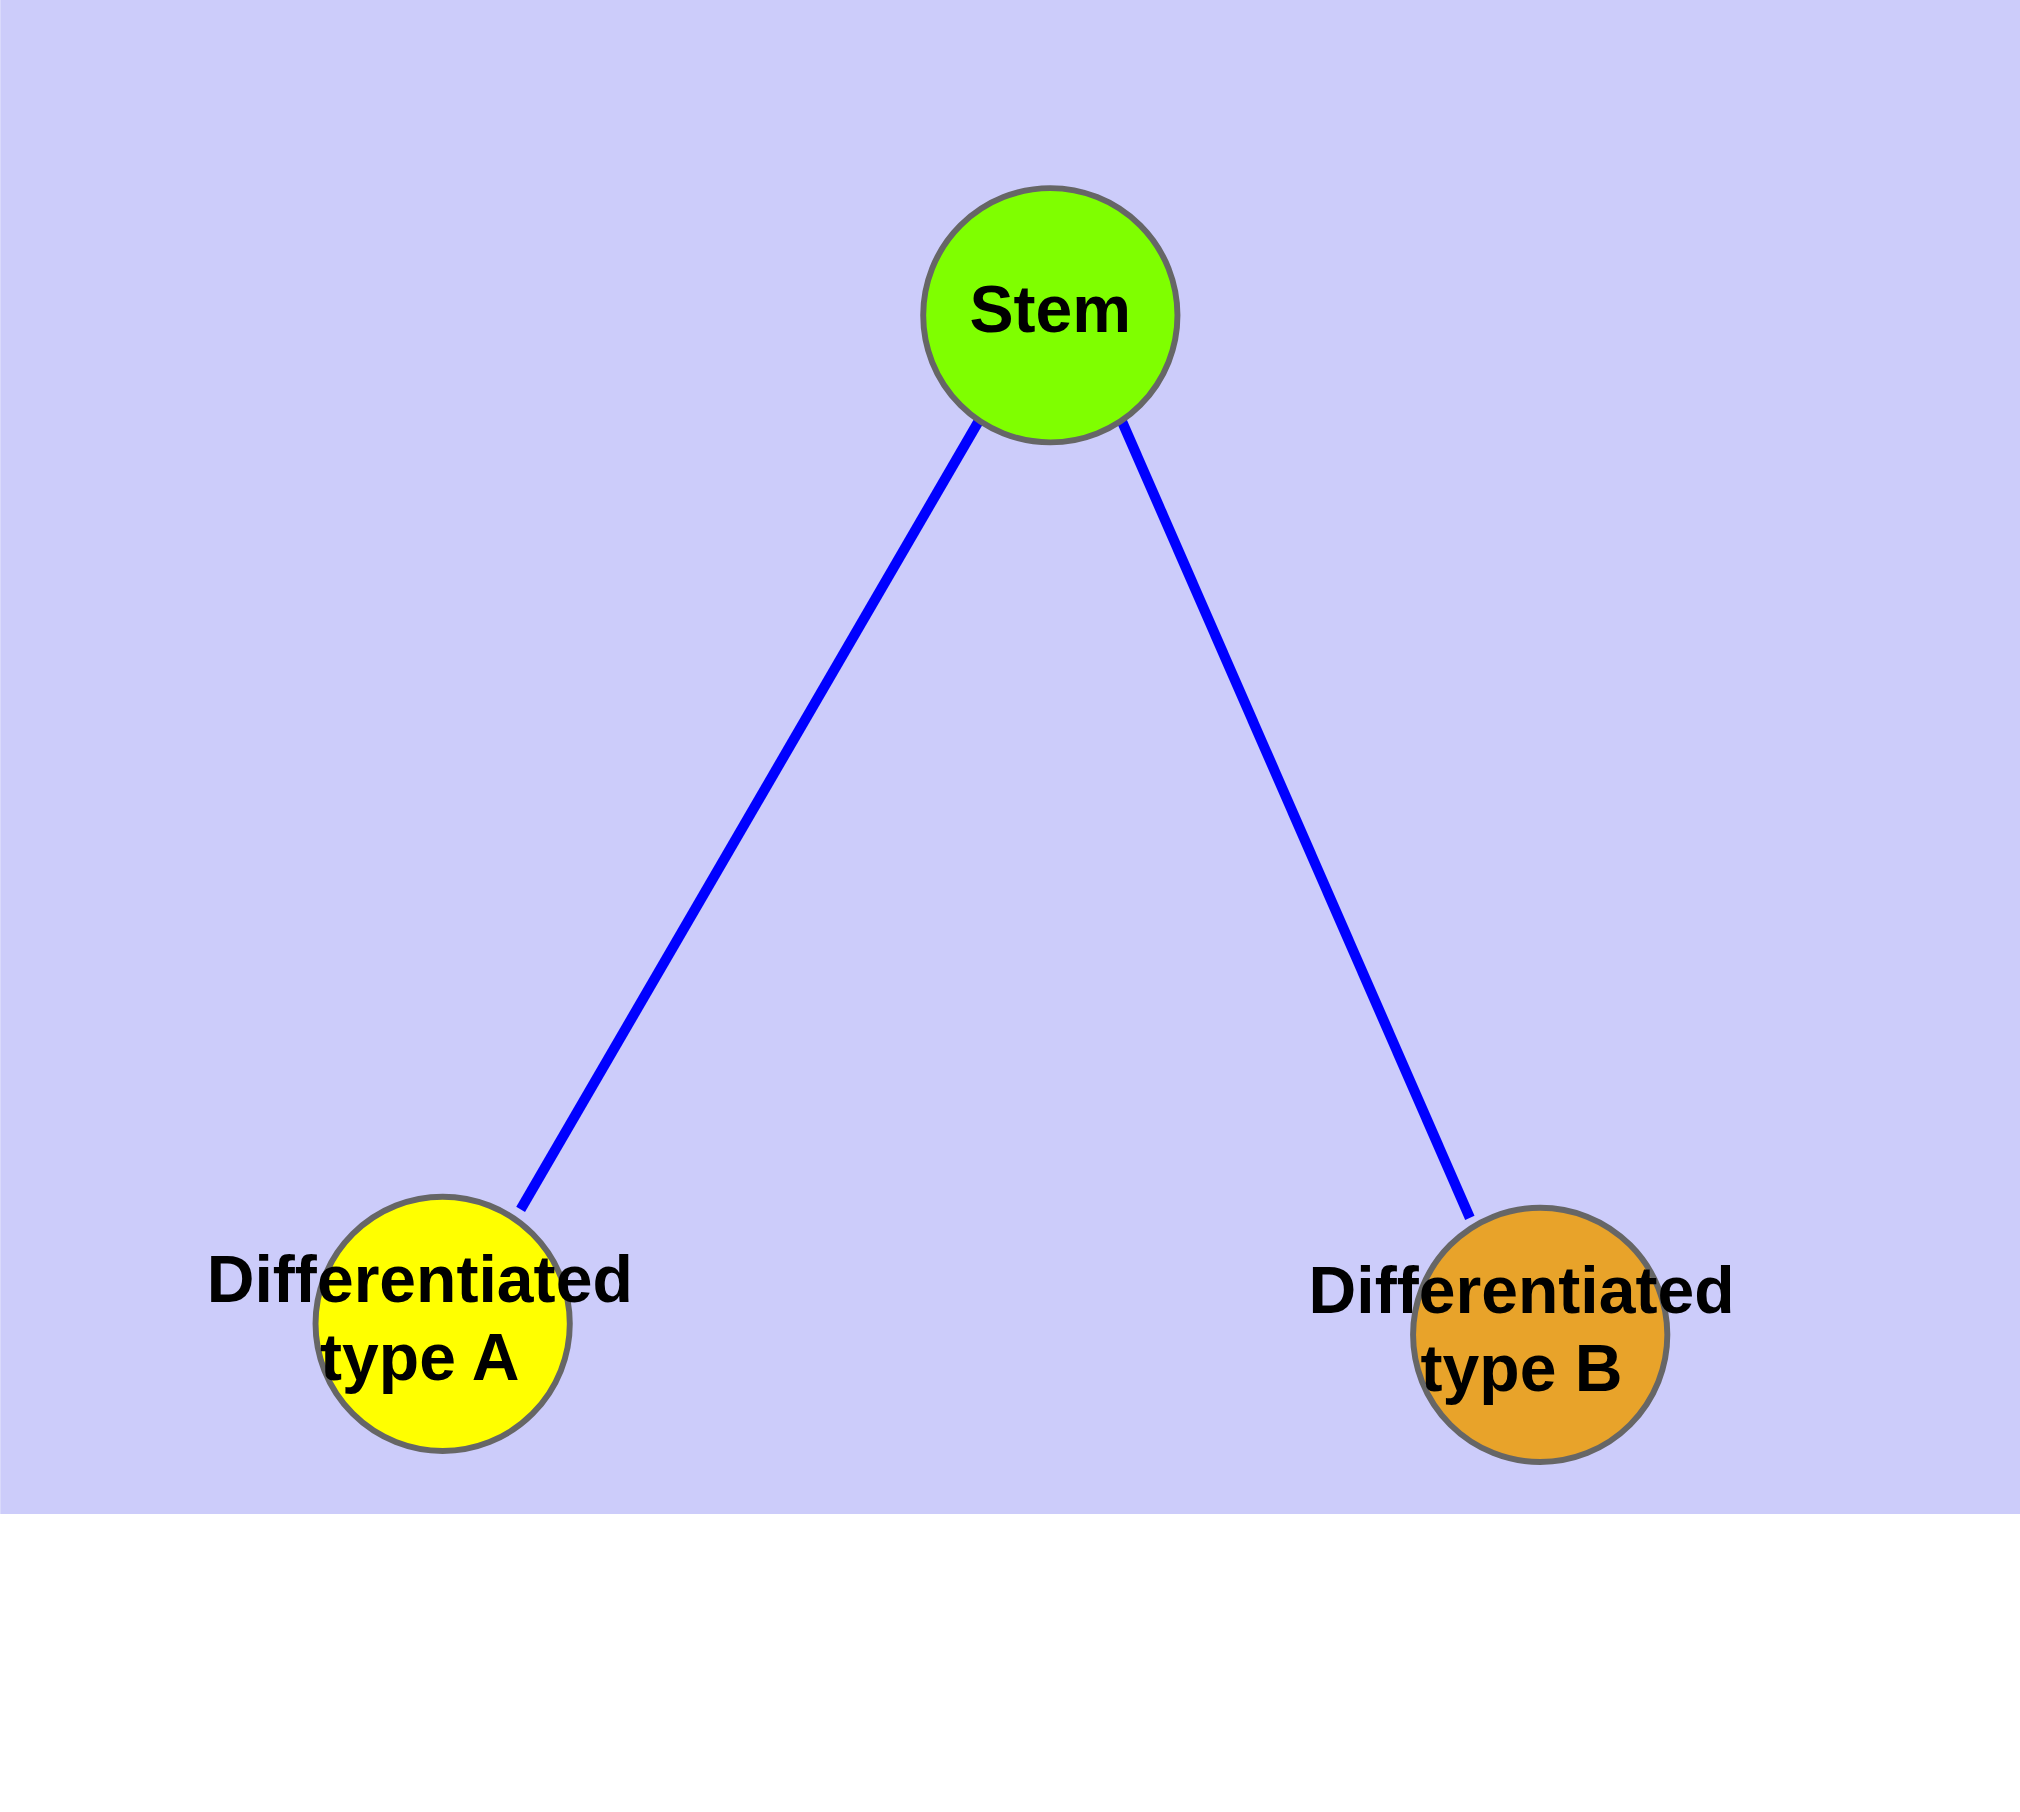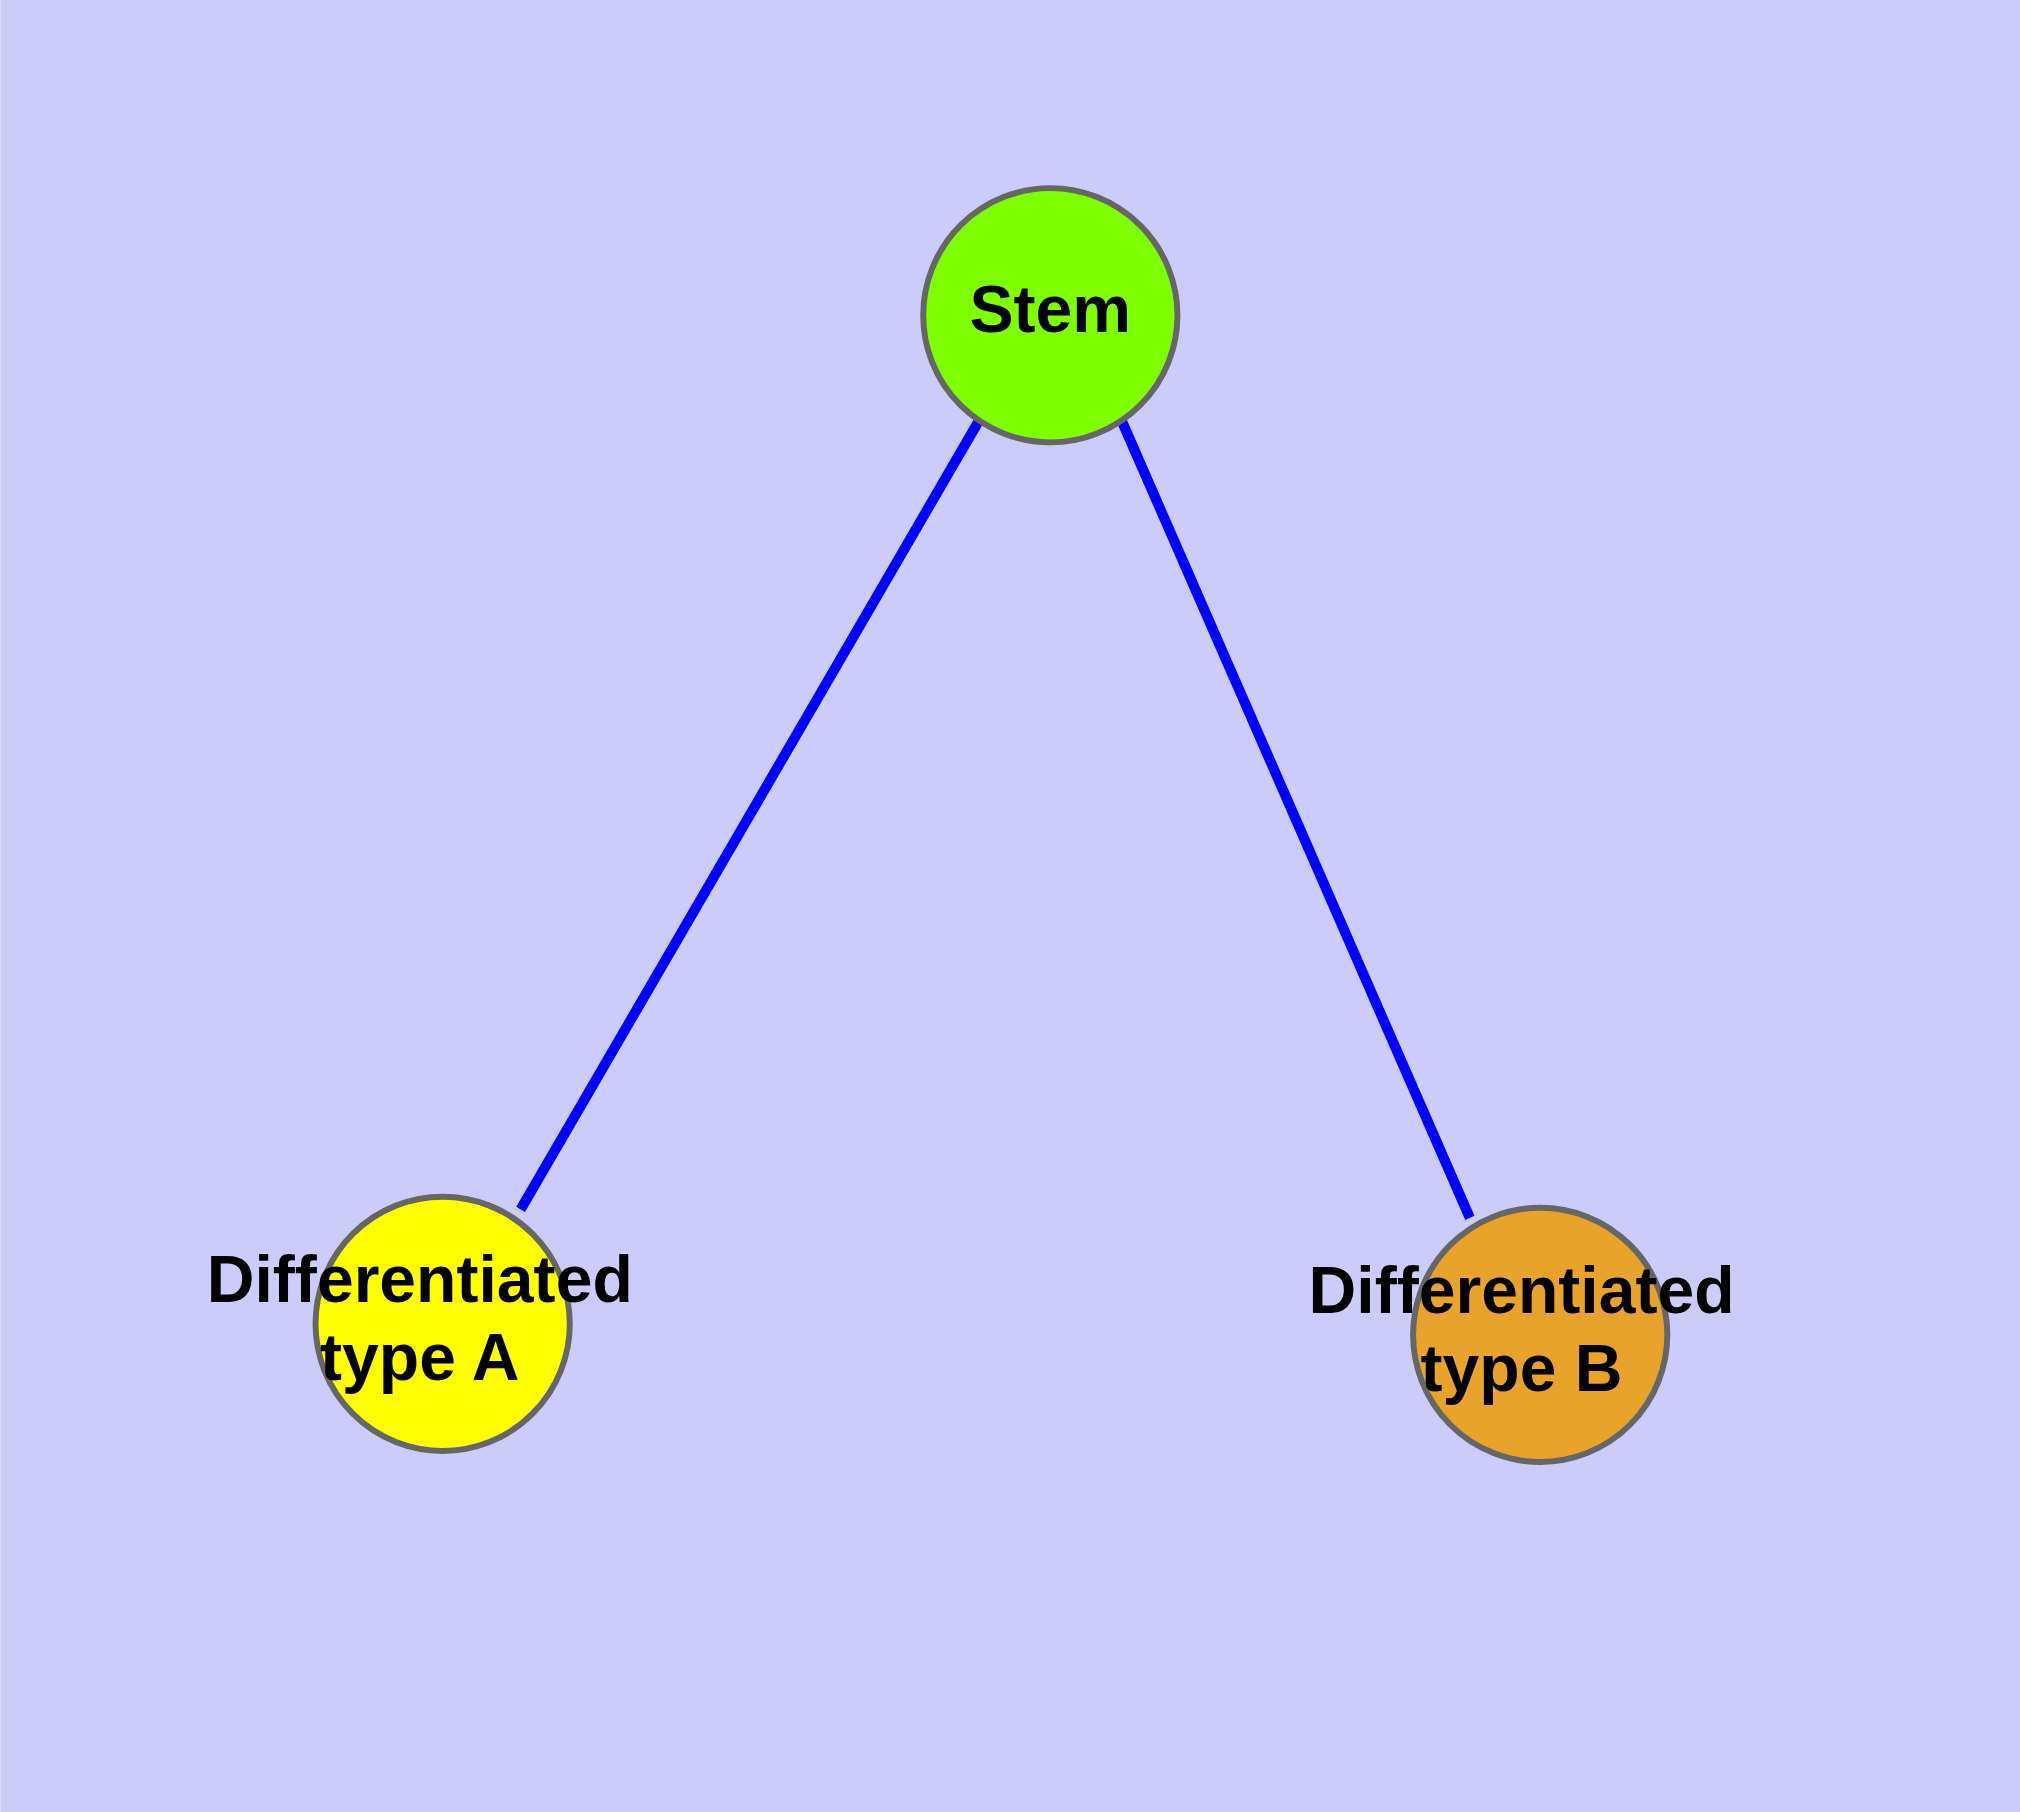--- a/index.html
+++ b/index.html
@@ -27,21 +27,21 @@
     font-weight: bold;
     fill: #000000;
     stroke: none;
     text-anchor: middle;
     dominant-baseline: middle;
   }
 </style>
 </head>
 <body>
 
-<div id="canvas" style="width: 2021px; height: 1812px;">
+<div id="canvas" style="width: 2021px; height: 1514px;">
   <svg id="graph-svg" viewBox="0 0 2384 2138" style="width: 2021px; height: 1812px;">
 
     <rect id="bg-rect" x="0" y="0" width="2384" height="2138" fill="#CCCCFA"></rect>
 
     <g id="edges-layer">
       <line id="edge-stem-to-a" stroke-linecap="butt" x1="1155" y1="496" x2="614" y2="1427" stroke="#0000FF" stroke-width="12"></line>
       <line id="edge-stem-to-b" stroke-linecap="butt" x1="1323" y1="496" x2="1734" y2="1437" stroke="#0000FF" stroke-width="12"></line>
     </g>
 
     <g id="nodes-layer">

